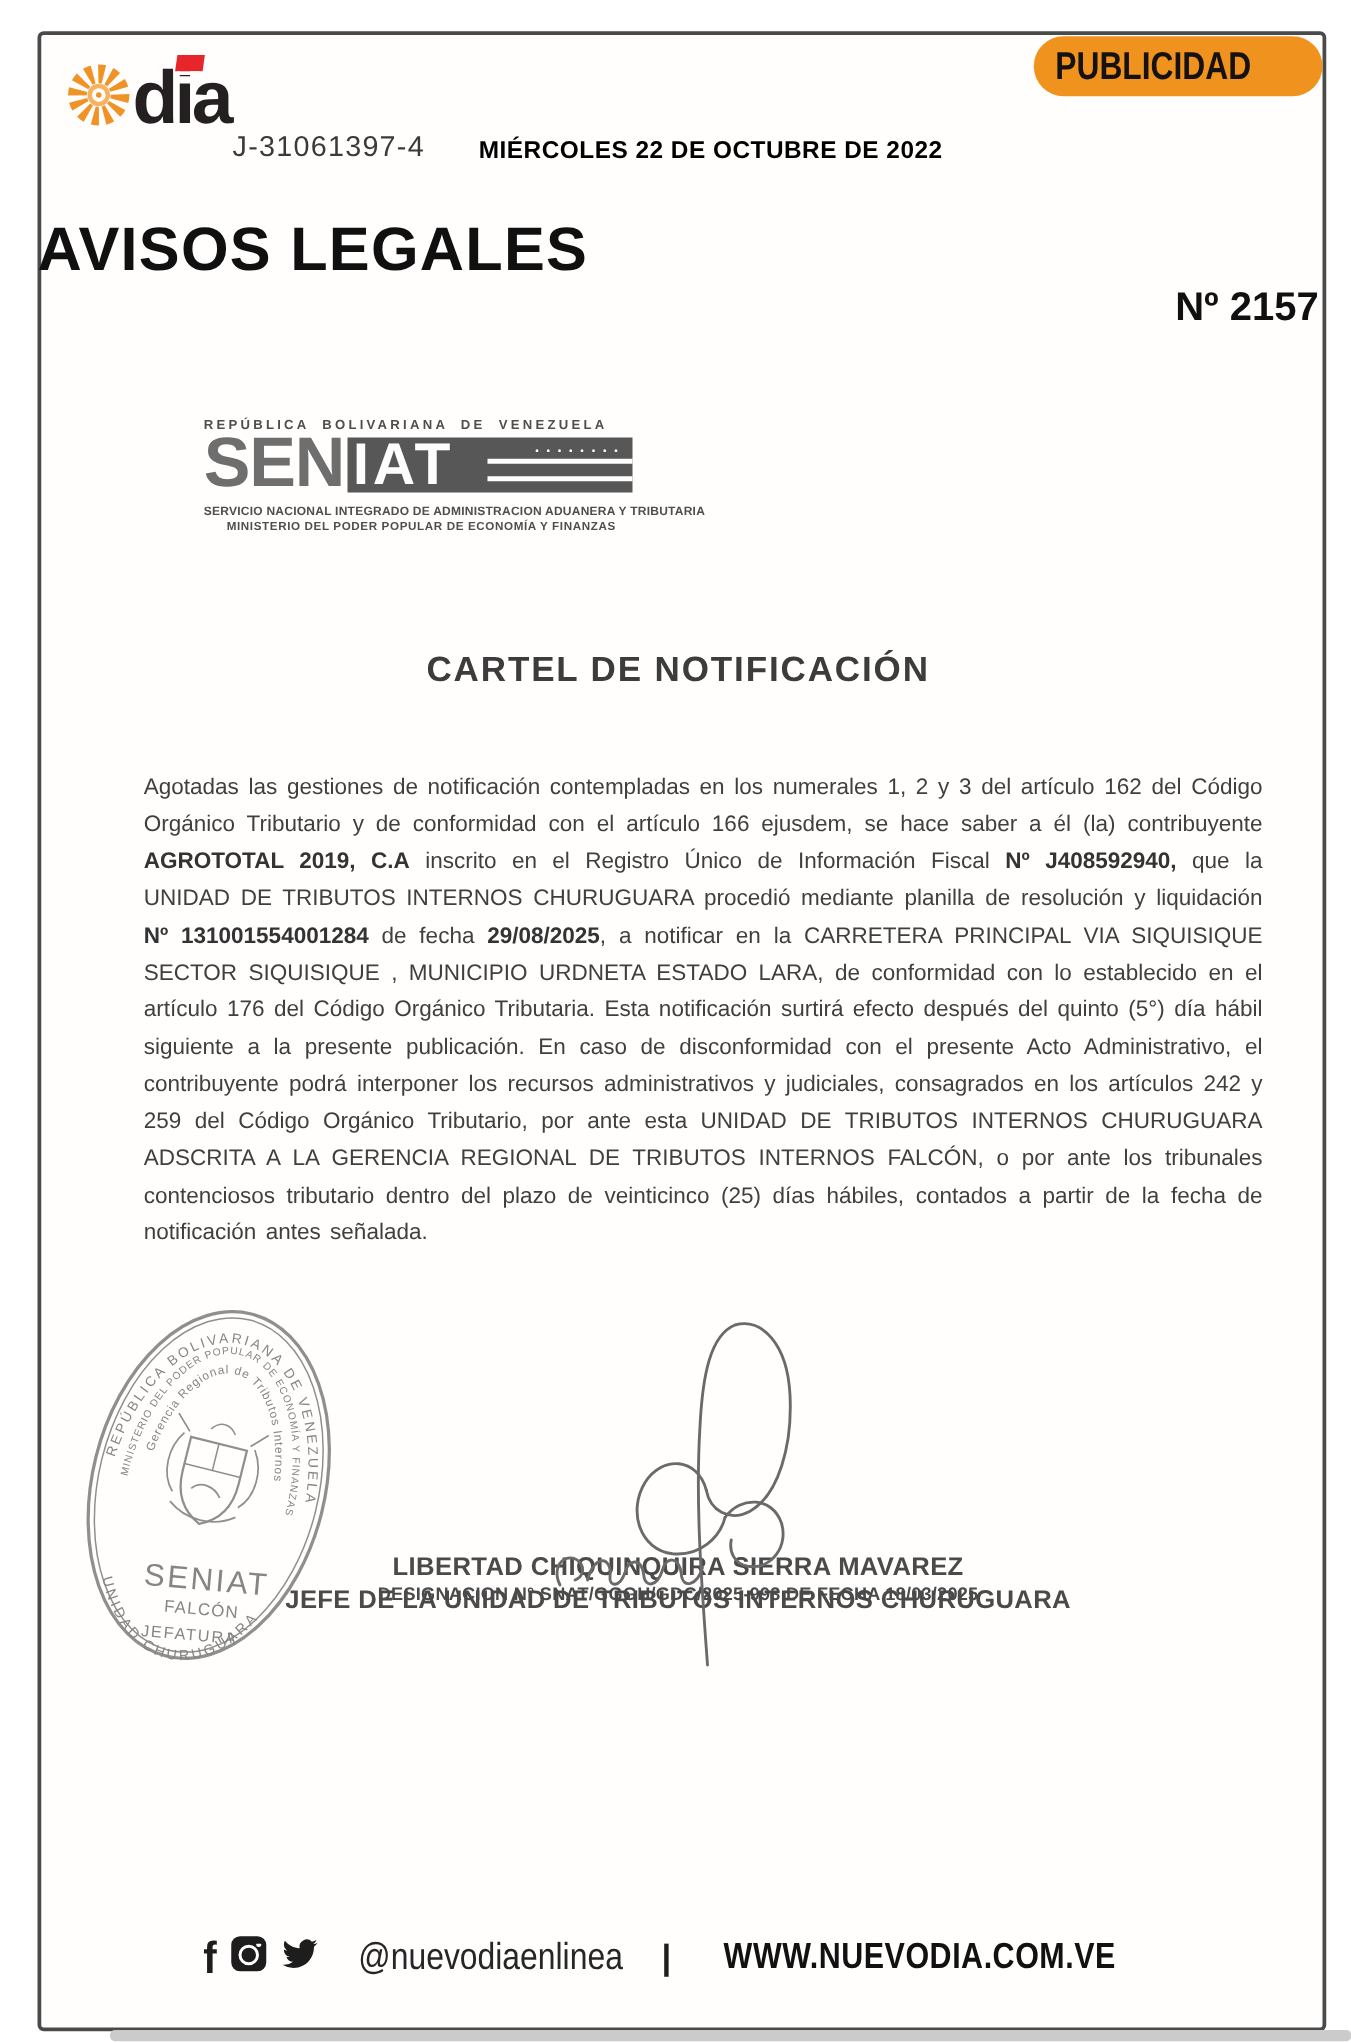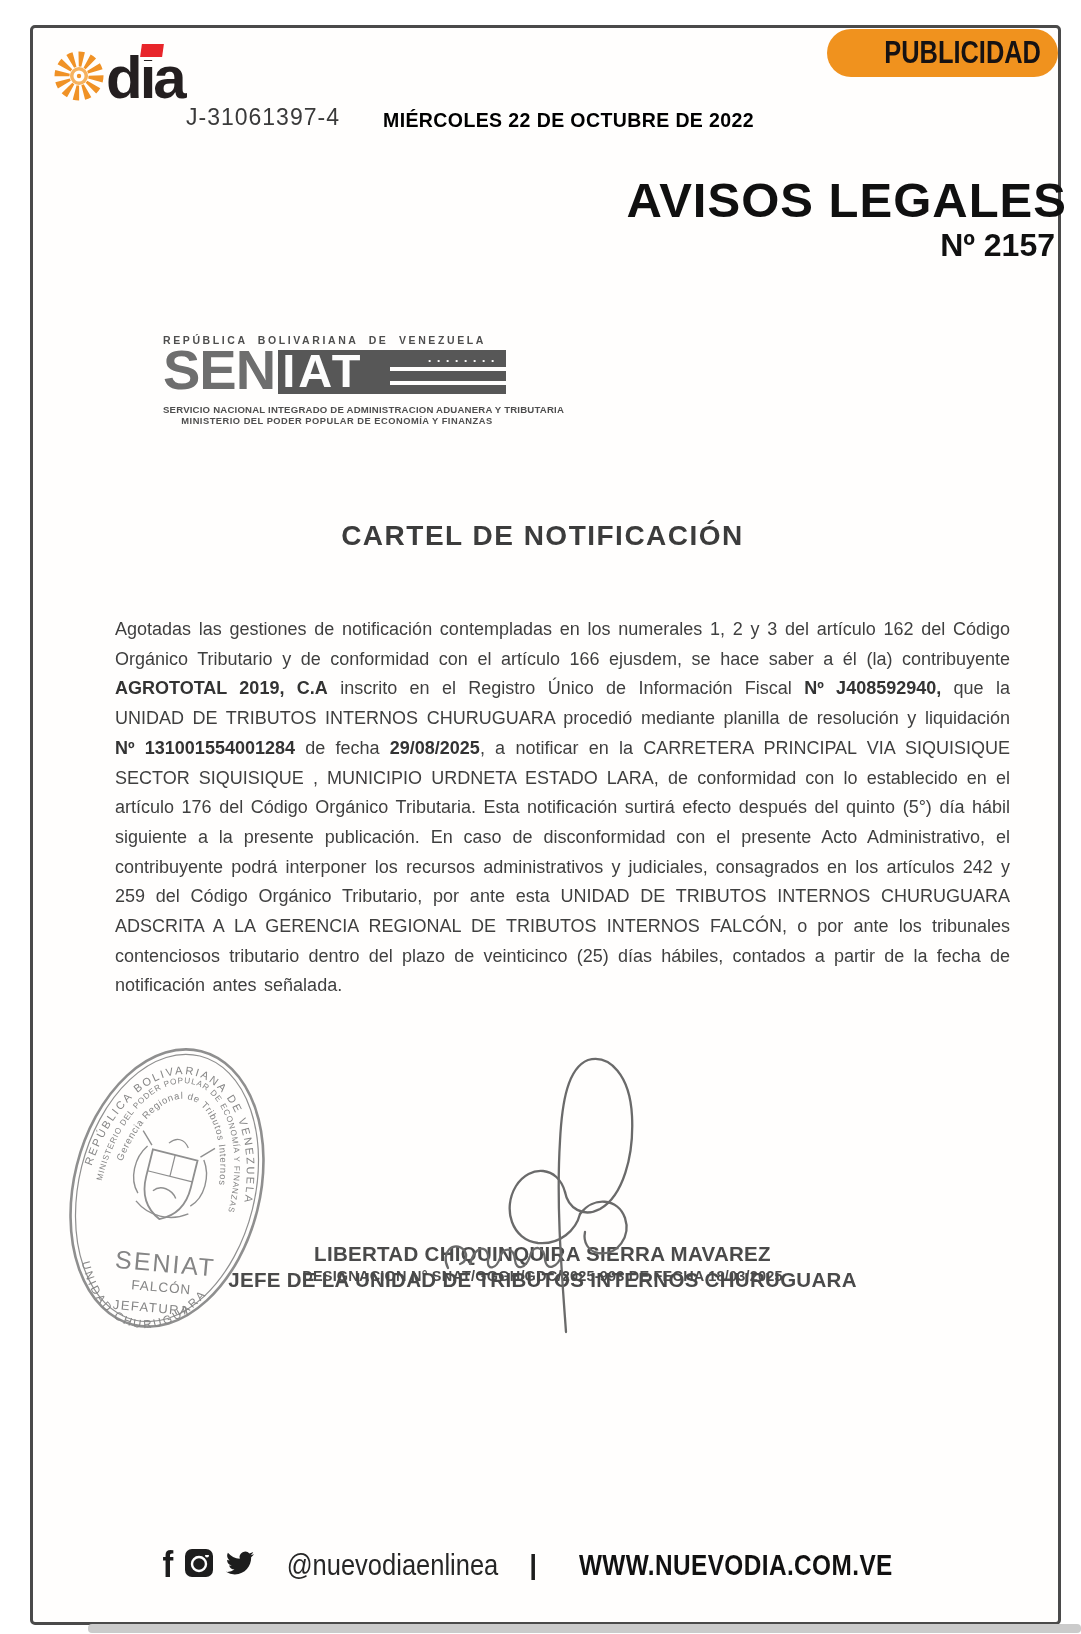--- a/index.html
+++ b/index.html
@@ -3,36 +3,36 @@
 <meta charset="utf-8">
 <style>
   html,body{margin:0;padding:0;background:#ffffff;}
   body{width:1081px;height:1634px;position:relative;font-family:"Liberation Sans",sans-serif;color:#1e1c1d;overflow:hidden;}
   .abs{position:absolute;}
 
   
   .frame{left:30px;top:25px;width:1025px;height:1594px;border:3px solid #4a4a4a;border-radius:5px;background:#fffefd;}
 
   
-  .publicidad{left:827px;top:29px;width:231px;height:48px;background:#f0921e;display:flex;align-items:center;justify-content:flex-end;border-radius:24px;}
+  .publicidad{left:827px;top:29px;width:231px;height:48px;background:#f0921e;display:flex;align-items:center;justify-content:flex-start;border-radius:24px;}
   .publicidad span{font-weight:900;font-size:31px;color:#161213;letter-spacing:0px;transform:scaleX(.82);white-space:nowrap;}
 
   
   .logo{left:52px;top:38px;height:78px;display:flex;align-items:center;font-weight:800;font-size:60px;letter-spacing:-3px;white-space:nowrap;}
   .logo .lg-orange{color:#f09226;}
   .logo .lg-dark{color:#241f20;}
   .logo .sun{margin:0 1px;position:relative;top:4px;}
   .logo .logo-i{position:relative;color:#241f20;}
   .logo .logo-i::before{content:"";position:absolute;left:1px;top:1px;width:22px;height:13px;background:#e8252a;transform:skewX(-8deg);}
   .logo .logo-i::after{content:"";position:absolute;left:2px;top:14px;width:18px;height:3px;background:#fffefd;}
   .registry{left:186px;top:104px;font-size:23px;font-weight:500;color:#3a3a3a;letter-spacing:1px;}
   .dateline{left:383px;top:109px;font-size:19.5px;font-weight:700;color:#000;letter-spacing:.4px;}
 
   
-  .sec-title{left:30px;top:172px;width:1025px;text-align:right;font-size:49px;font-weight:900;letter-spacing:1px;color:#101010;margin-left:12px;}
+  .sec-title{left:30px;top:172px;width:1025px;text-align:left;font-size:49px;font-weight:900;letter-spacing:1px;color:#101010;}
   .sec-number{left:30px;top:227px;width:1025px;text-align:right;font-size:32px;font-weight:900;color:#101010;}
 
   
   .seniat{left:163px;top:334px;width:348px;}
   .seniat .republic{font-size:10.5px;font-weight:700;color:#4e4e4e;letter-spacing:2.6px;word-spacing:5px;white-space:nowrap;}
   .seniat .row{height:50px;margin-top:2px;display:flex;align-items:flex-start;}
   .seniat .sen{font-size:56px;line-height:44px;font-weight:700;color:#6e6e6e;letter-spacing:-1px;}
   .iat-band{position:relative;display:inline-block;width:228px;height:44px;background:#575757;margin-left:3px;margin-top:2px;}
   .iat-band .iat{position:absolute;left:4px;top:-3px;font-size:47px;line-height:47px;font-weight:700;color:#fdfdfd;letter-spacing:3px;}
   .iat-band .dots{position:absolute;right:10px;top:6px;font-size:8px;color:#fff;letter-spacing:2px;}

